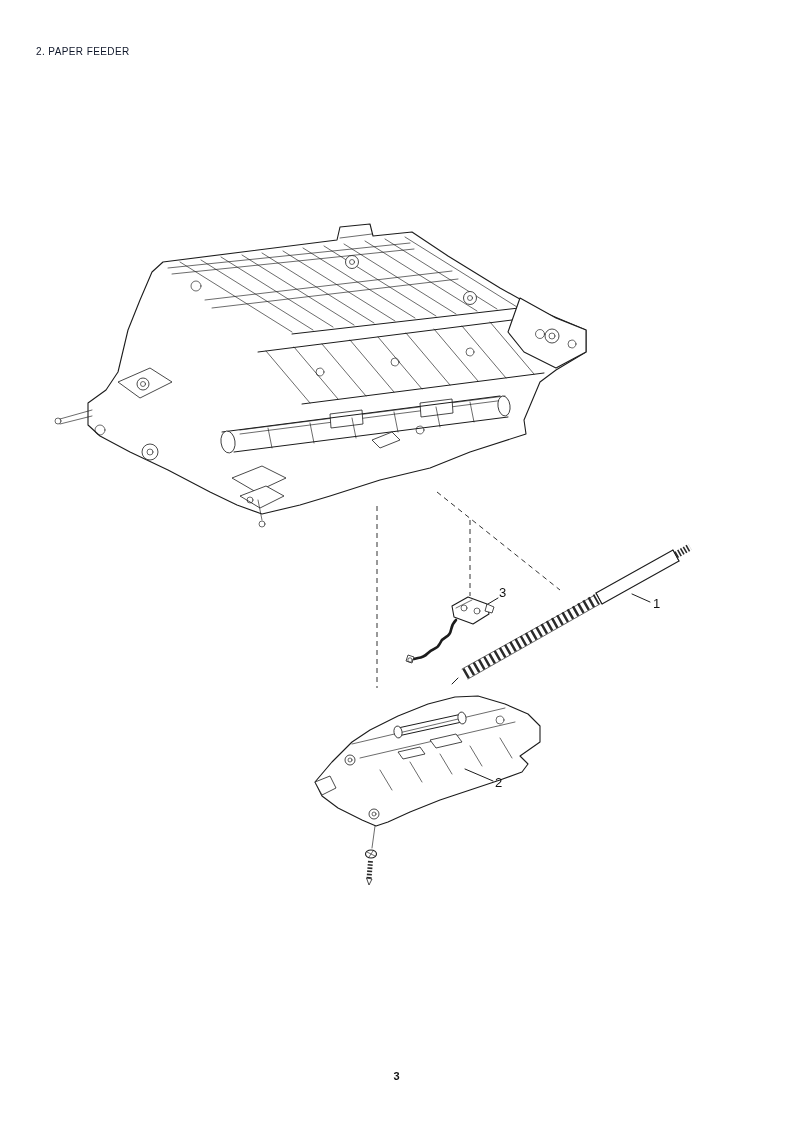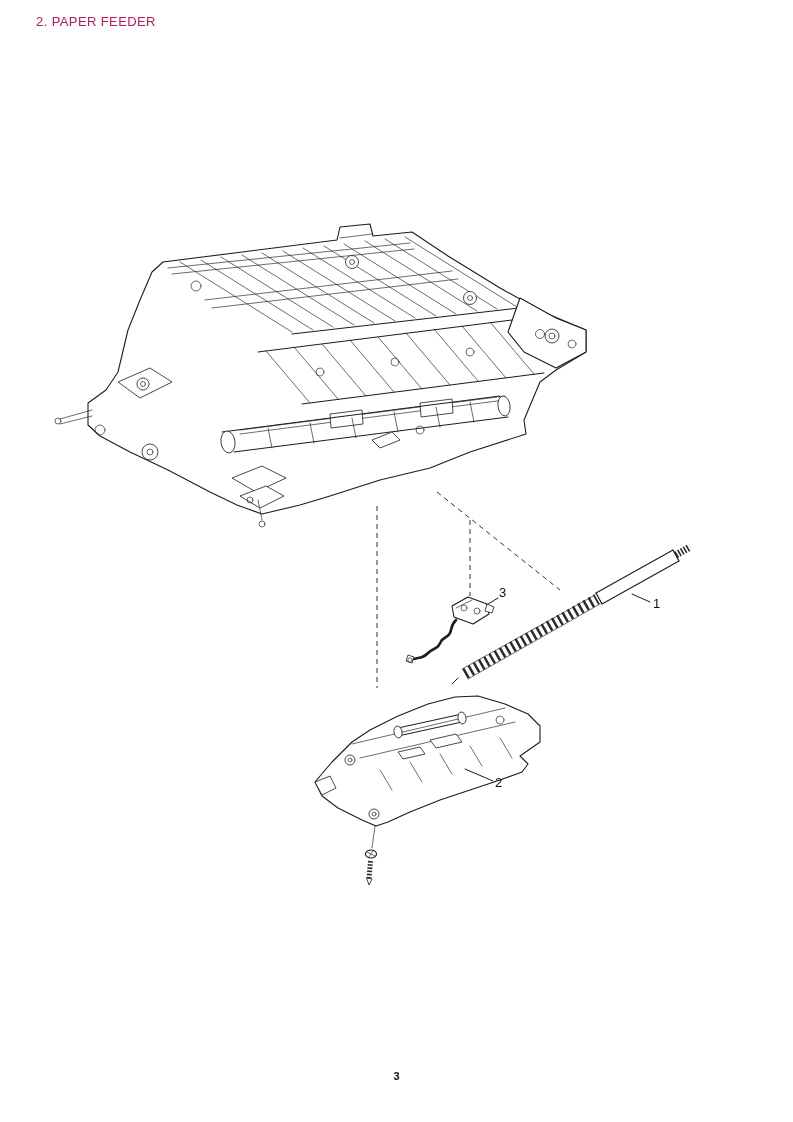--- a/index.html
+++ b/index.html
@@ -6,24 +6,24 @@
   .page{
     position:relative;
     width:793px;height:1122px;
     background:#ffffff;
     font-family:"Liberation Sans",sans-serif;
     color:#111;
     overflow:hidden;
   }
   .section-title{
     position:absolute;
-    left:36px;top:14px;
-    font-size:13px;
+    left:36px;top:46px;
+    font-size:10px;
     letter-spacing:.4px;
-    color:#be185d;
+    color:#0f172a;
   }
   .page-number{
     position:absolute;
     left:0;right:0;
     bottom:40px;
     text-align:center;
     font-size:11px;
     font-weight:bold;
     color:#111;
   }

